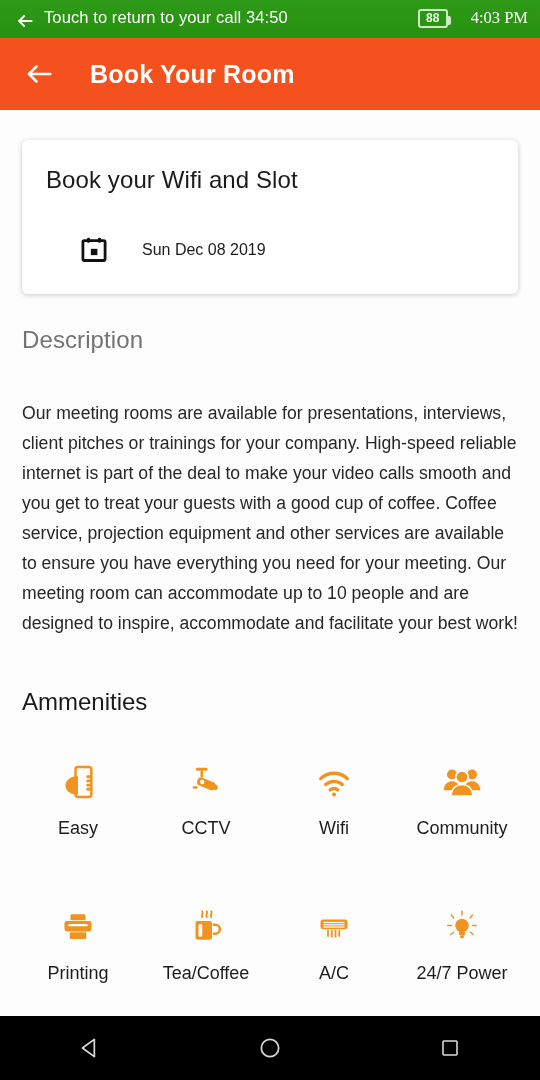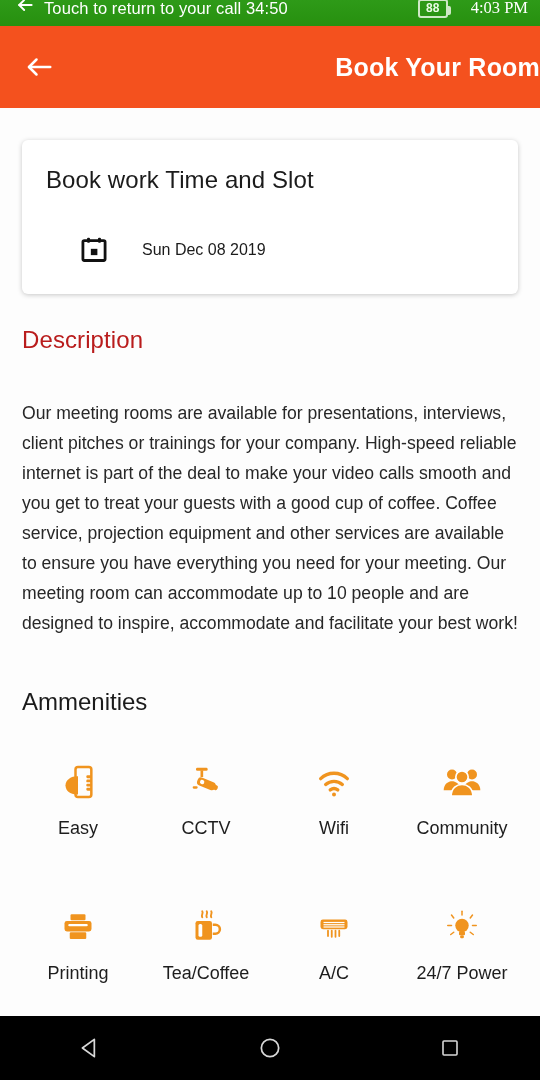--- a/index.html
+++ b/index.html
@@ -5,64 +5,64 @@
   * { margin:0; padding:0; box-sizing:border-box; }
   html, body {
     width:540px; height:1080px;
     font-family:"Liberation Sans", sans-serif;
     background:#ffffff; overflow:hidden;
   }
   #app { position:relative; width:540px; height:1080px; background:#fdfdfd; }
 
   
   .statusbar {
-    height:26px; background:linear-gradient(180deg,#2e9a18 0%,#27900f 100%);
-    display:flex; align-items:flex-end; padding:8px 12px;
+    height:38px; background:linear-gradient(180deg,#2e9a18 0%,#27900f 100%);
+    display:flex; align-items:flex-start; padding:8px 12px;
     color:#ffffff;
   }
   .sb-back { width:26px; height:26px; display:flex; align-items:center; justify-content:center; flex:0 0 auto; }
   .sb-back svg { display:block; }
   .sb-text { font-size:16.5px; margin-left:6px; letter-spacing:.1px; white-space:nowrap; }
   .sb-right { margin-left:auto; display:flex; align-items:center; gap:17px; }
   .battery {
     position:relative; border:2px solid #cfe8c6; border-radius:3px;
     padding:0 3px; height:19px; min-width:30px;
     display:flex; align-items:center; justify-content:center;
   }
   .battery-num { font-size:12px; font-weight:bold; color:#eafbe4; line-height:1; }
   .battery-cap {
     position:absolute; right:-5px; top:5px; width:3px; height:9px;
     background:#cfe8c6; border-radius:0 2px 2px 0;
   }
   .sb-time { font-size:16.5px; margin-left:6px; white-space:nowrap;font-family:Liberation Serif, serif; }
 
   
   .appbar {
-    height:82px; background:#f4511e; display:flex; align-items:center;
-    padding-left:24px; color:#fff;justify-content:space-between;
+    height:72px; background:#f4511e; display:flex; align-items:center;
+    padding-left:24px; color:#fff;
   }
   .appbar-back { width:44px; height:44px; display:flex; align-items:center; justify-content:flex-start; }
   .appbar-title {
     font-size:25px; font-weight:bold; margin-left:22px; letter-spacing:.2px;
   }
 
   
   .content { position:absolute; top:120px; left:0; right:0; bottom:64px; background:#fdfdfd; overflow:hidden; }
 
   .card {
     margin:20px 22px 0 22px; background:#fff; border-radius:6px;
     box-shadow:0 1px 5px rgba(0,0,0,.22); padding:26px 24px 30px 24px;
   }
   .card-title { font-size:24px; color:#1b1b1b; font-weight:normal; letter-spacing:.1px; }
   .date-row { display:flex; align-items:center; margin-top:42px; padding-left:34px; }
   .cal-icon { width:28px; height:28px; flex:0 0 auto; }
   .date-text { font-size:16px; color:#1b1b1b; margin-left:34px; }
 
   .section-title {
-    margin:32px 0 0 22px; font-size:24px; color:#b91c1c; letter-spacing:.1px;
+    margin:32px 0 0 22px; font-size:24px; color:#737373; letter-spacing:.1px;
   }
   .description {
     margin:44px 22px 0 22px; font-size:17.6px; line-height:30px; color:#272727;
   }
   .amen-title { margin:50px 0 0 22px; font-size:24px; color:#1b1b1b; }
 
   .amen-grid { margin-top:30px; padding:0 14px; }
   .amen-row { display:flex; }
   .amen-cell {
     flex:1 1 25%; display:flex; flex-direction:column; align-items:center;
@@ -106,21 +106,21 @@
         <line x1="21" y1="12" x2="4" y2="12"></line>
           <polyline points="10,18 4,12 10,6"></polyline>
       </svg>
     </span>
     <span class="appbar-title">Book Your Room</span>
   </div>
 
   <div class="content">
 
     <div class="card">
-      <div class="card-title">Book work Time and Slot</div>
+      <div class="card-title">Book your Wifi and Slot</div>
       <div class="date-row">
         <span class="cal-icon">
           <svg width="28" height="28" viewBox="0 0 24 24">
             <rect x="2.5" y="4" width="19" height="17" rx="1.2" fill="none" stroke="#111" stroke-width="2.4"></rect>
             <rect x="6" y="1.6" width="2.6" height="4.2" rx="1" fill="#111"></rect>
             <rect x="15.4" y="1.6" width="2.6" height="4.2" rx="1" fill="#111"></rect>
             <rect x="9.3" y="11" width="5.6" height="5.4" fill="#111"></rect>
           </svg>
         </span>
         <span class="date-text">Sun Dec 08 2019</span>

